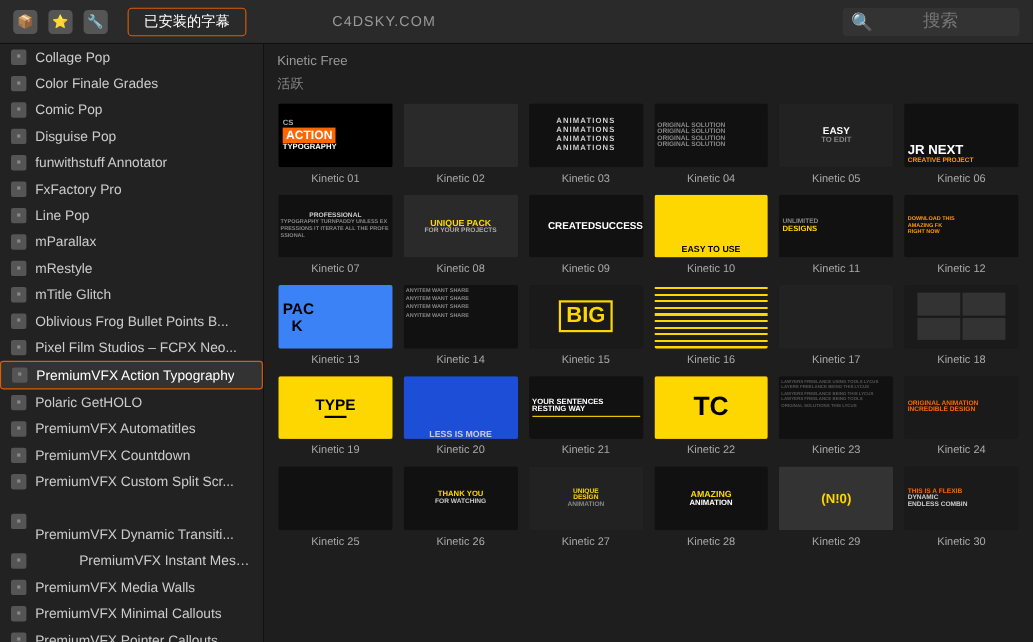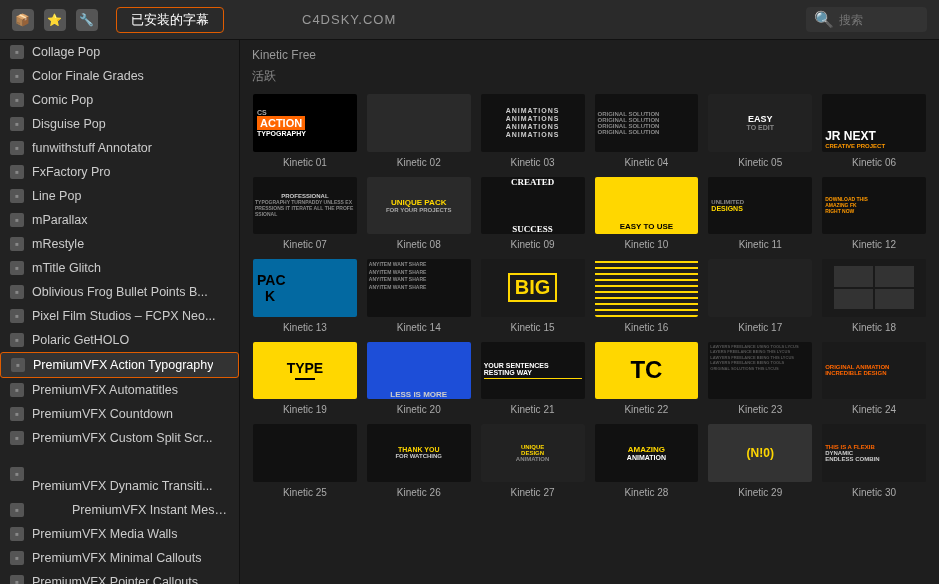--- a/index.html
+++ b/index.html
@@ -54,22 +54,23 @@
       gap: 5px;
       background: #333;
       border-radius: 4px;
       padding: 3px 8px;
     }
     .toolbar-search input {
       background: transparent;
       border: none;
       outline: none;
       color: #5eead4;
-      font-size: 12px;
+      font-size: 16px;
       width: 80px;
+      margin-left: 40px;
     }
 
     
     .main {
       display: flex;
       flex: 1;
       overflow: hidden;
     }
 
     
@@ -242,27 +243,27 @@
         <span style="overflow: hidden; text-overflow: ellipsis;">mTitle Glitch</span>
       </div>
       <div class="sidebar-item">
         <div class="si-icon" style="font-size: 6px; color: rgb(136, 136, 136);">■</div>
         <span style="overflow: hidden; text-overflow: ellipsis;">Oblivious Frog Bullet Points B...</span>
       </div>
       <div class="sidebar-item">
         <div class="si-icon" style="font-size: 6px; color: rgb(136, 136, 136);">■</div>
         <span style="overflow: hidden; text-overflow: ellipsis;">Pixel Film Studios – FCPX Neo...</span>
       </div>
+      <div class="sidebar-item active">
+        <div class="si-icon" style="font-size: 6px; color: rgb(136, 136, 136);">■</div>
+        <span style="overflow: hidden; text-overflow: ellipsis;">PremiumVFX Action Typography</span>
+      </div>
       <div class="sidebar-item">
         <div class="si-icon" style="font-size: 6px; color: rgb(136, 136, 136);">■</div>
         <span style="overflow: hidden; text-overflow: ellipsis;">Polaric GetHOLO</span>
-      </div>
-      <div class="sidebar-item active">
-        <div class="si-icon" style="font-size: 6px; color: rgb(136, 136, 136);">■</div>
-        <span style="overflow: hidden; text-overflow: ellipsis;">PremiumVFX Action Typography</span>
       </div>
       <div class="sidebar-item">
         <div class="si-icon" style="font-size: 6px; color: rgb(136, 136, 136);">■</div>
         <span style="overflow: hidden; text-overflow: ellipsis;">PremiumVFX Automatitles</span>
       </div>
       <div class="sidebar-item">
         <div class="si-icon" style="font-size: 6px; color: rgb(136, 136, 136);">■</div>
         <span style="overflow: hidden; text-overflow: ellipsis;">PremiumVFX Countdown</span>
       </div>
       <div class="sidebar-item">
@@ -365,21 +366,21 @@
           <div class="thumb">
             <div style="width:100%;height:100%;background:#2a2a2a;display:flex;flex-direction:column;align-items:center;justify-content:center;">
         <span style="font-size:8px;color:#ffd700;font-weight:bold;">UNIQUE PACK</span>
         <span style="font-size:6px;color:#aaa;">FOR YOUR PROJECTS</span>
       </div>
           </div>
           <div class="thumb-label">Kinetic 08</div>
         </div>
         <div class="grid-item">
           <div class="thumb">
-            <div style="width:100%;height:100%;background:#111;display:flex;flex-direction:column;align-items:center;justify-content:space-between;font-family:Liberation Serif, serif;">
+            <div style="width:100%;height:100%;background:#111;display:flex;flex-direction:row;align-items:center;justify-content:flex-end;">
         <span style="font-size:9px;color:#fff;font-weight:bold;">CREATED</span>
         <span style="font-size:9px;color:#fff;font-weight:bold;">SUCCESS</span>
       </div>
           </div>
           <div class="thumb-label">Kinetic 09</div>
         </div>
         <div class="grid-item">
           <div class="thumb">
             <div style="width:100%;height:100%;background:#ffd700;display:flex;flex-direction:column;align-items:center;justify-content:flex-end;padding:3px;">
         <span style="font-size:8px;color:#000;font-weight:bold;">EASY TO USE</span>
@@ -401,21 +402,21 @@
             <div style="width:100%;height:100%;background:#111;padding:3px;display:flex;flex-direction:column;justify-content:center;">
         <span style="font-size:5px;color:#ff9900;">DOWNLOAD THIS</span>
         <span style="font-size:5px;color:#ff9900;">AMAZING FK</span>
         <span style="font-size:5px;color:#ff9900;">RIGHT NOW</span>
       </div>
           </div>
           <div class="thumb-label">Kinetic 12</div>
         </div>
         <div class="grid-item">
           <div class="thumb">
-            <div style="width:100%;height:100%;background:#0369a1;display:flex;flex-direction:column;align-items:flex-start;justify-content:center;padding:4px;">
+            <div style="width:100%;height:100%;background:#3b82f6;display:flex;flex-direction:column;align-items:flex-start;justify-content:center;padding:4px;">
         <span style="font-size:14px;color:#000;font-weight:900;">PAC</span>
         <span style="font-size:14px;color:#000;font-weight:900;margin-left:8px;">K</span>
       </div>
           </div>
           <div class="thumb-label">Kinetic 13</div>
         </div>
         <div class="grid-item">
           <div class="thumb">
             <div style="width:100%;height:100%;background:#111;padding:2px;overflow:hidden;">
         <div style="font-size:5px;color:#888;line-height:1.5;">ANYITEM WANT SHARE<br>ANYITEM WANT SHARE<br>ANYITEM WANT SHARE<br>ANYITEM WANT SHARE</div>

